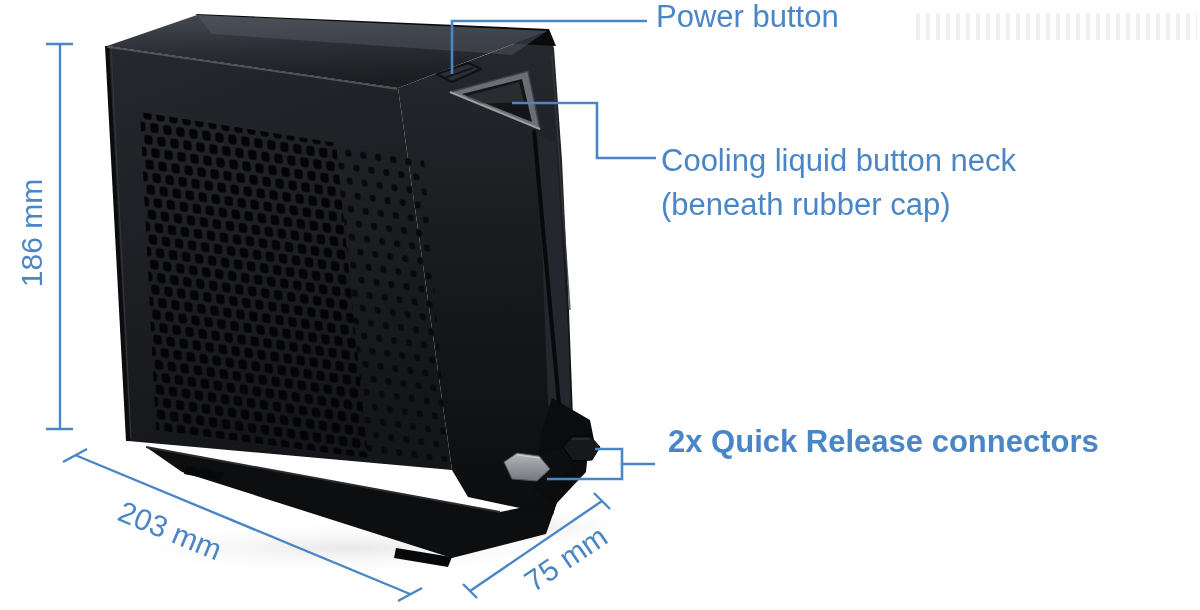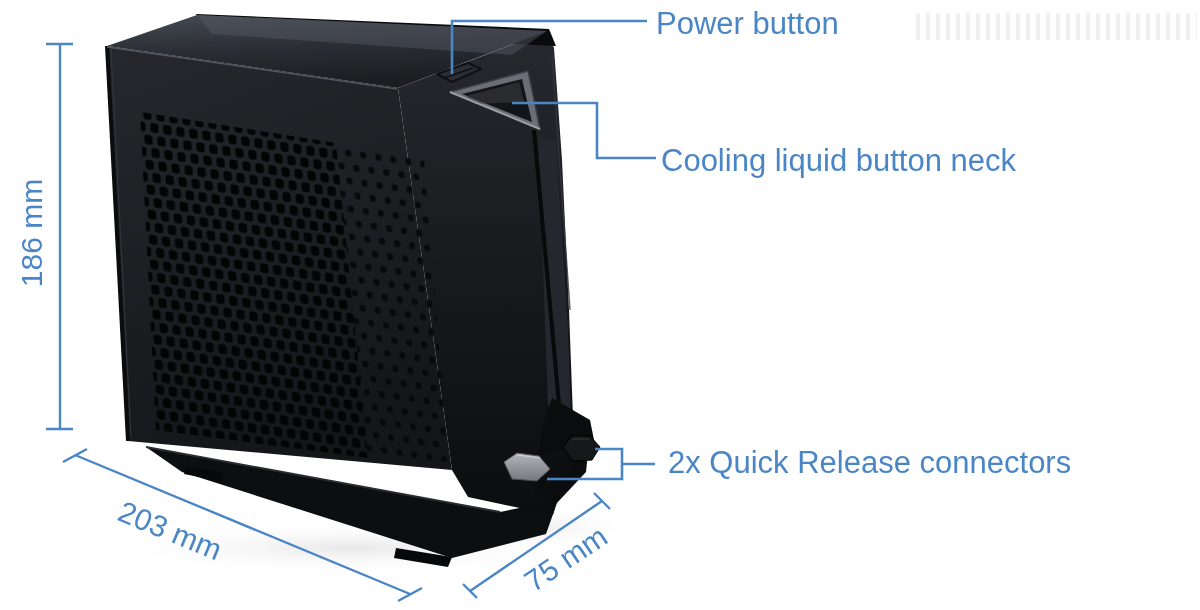--- a/index.html
+++ b/index.html
@@ -9,23 +9,23 @@
   .watermark{
     position:absolute;left:916px;top:13px;width:281px;height:27px;
     background:repeating-linear-gradient(90deg,#ededed 0px,#ededed 4px,#ffffff 4px,#ffffff 10px);
     opacity:.85;
   }
   .label{
     position:absolute;color:#4a86c6;font-weight:300;
     font-family:"Liberation Sans",sans-serif;white-space:nowrap;
   }
   .callout{font-size:31px;line-height:1.12;}
-  .lbl-power{left:656px;top:7px;}
+  .lbl-power{left:656px;top:0;}
   .lbl-filler{left:661px;top:139px;line-height:44px;}
-  .lbl-qr{left:668px;top:446px;}
+  .lbl-qr{left:668px;top:425px;font-weight:bold;}
   .dim{font-size:30px;}
   .dim-h{left:32px;top:233px;transform:translate(-50%,-50%) rotate(-90deg);}
   .dim-w{left:170px;top:531px;transform:translate(-50%,-50%) rotate(22.4deg);}
   .dim-d{left:566px;top:559px;transform:translate(-50%,-50%) rotate(-34deg);}
 </style>
 </head>
 <body>
 
 <div class="stage">
 
@@ -128,20 +128,21 @@
       <path d="M60,44 L60,428 M46,44 L73,44 M46,429 L73,429" stroke-width="2.4"></path>
       <path d="M75,455 L410,594 M63,462 L87,449 M398,601 L422,588" stroke-width="2.4"></path>
       <path d="M470,591 L602,501 M463,584 L477,598 M594,493 L610,509" stroke-width="2.4"></path>
     </g>
   </svg>
 
   <div class="label callout lbl-power">Power button</div>
 
   <div class="label callout lbl-filler">
     <div>Cooling liquid button neck</div>
+    <div>(beneath rubber cap)</div>
   </div>
 
   <div class="label callout lbl-qr">2x Quick Release connectors</div>
 
   <div class="label dim dim-h">186 mm</div>
   <div class="label dim dim-w">203 mm</div>
   <div class="label dim dim-d">75 mm</div>
 </div>
 
 </body></html>

